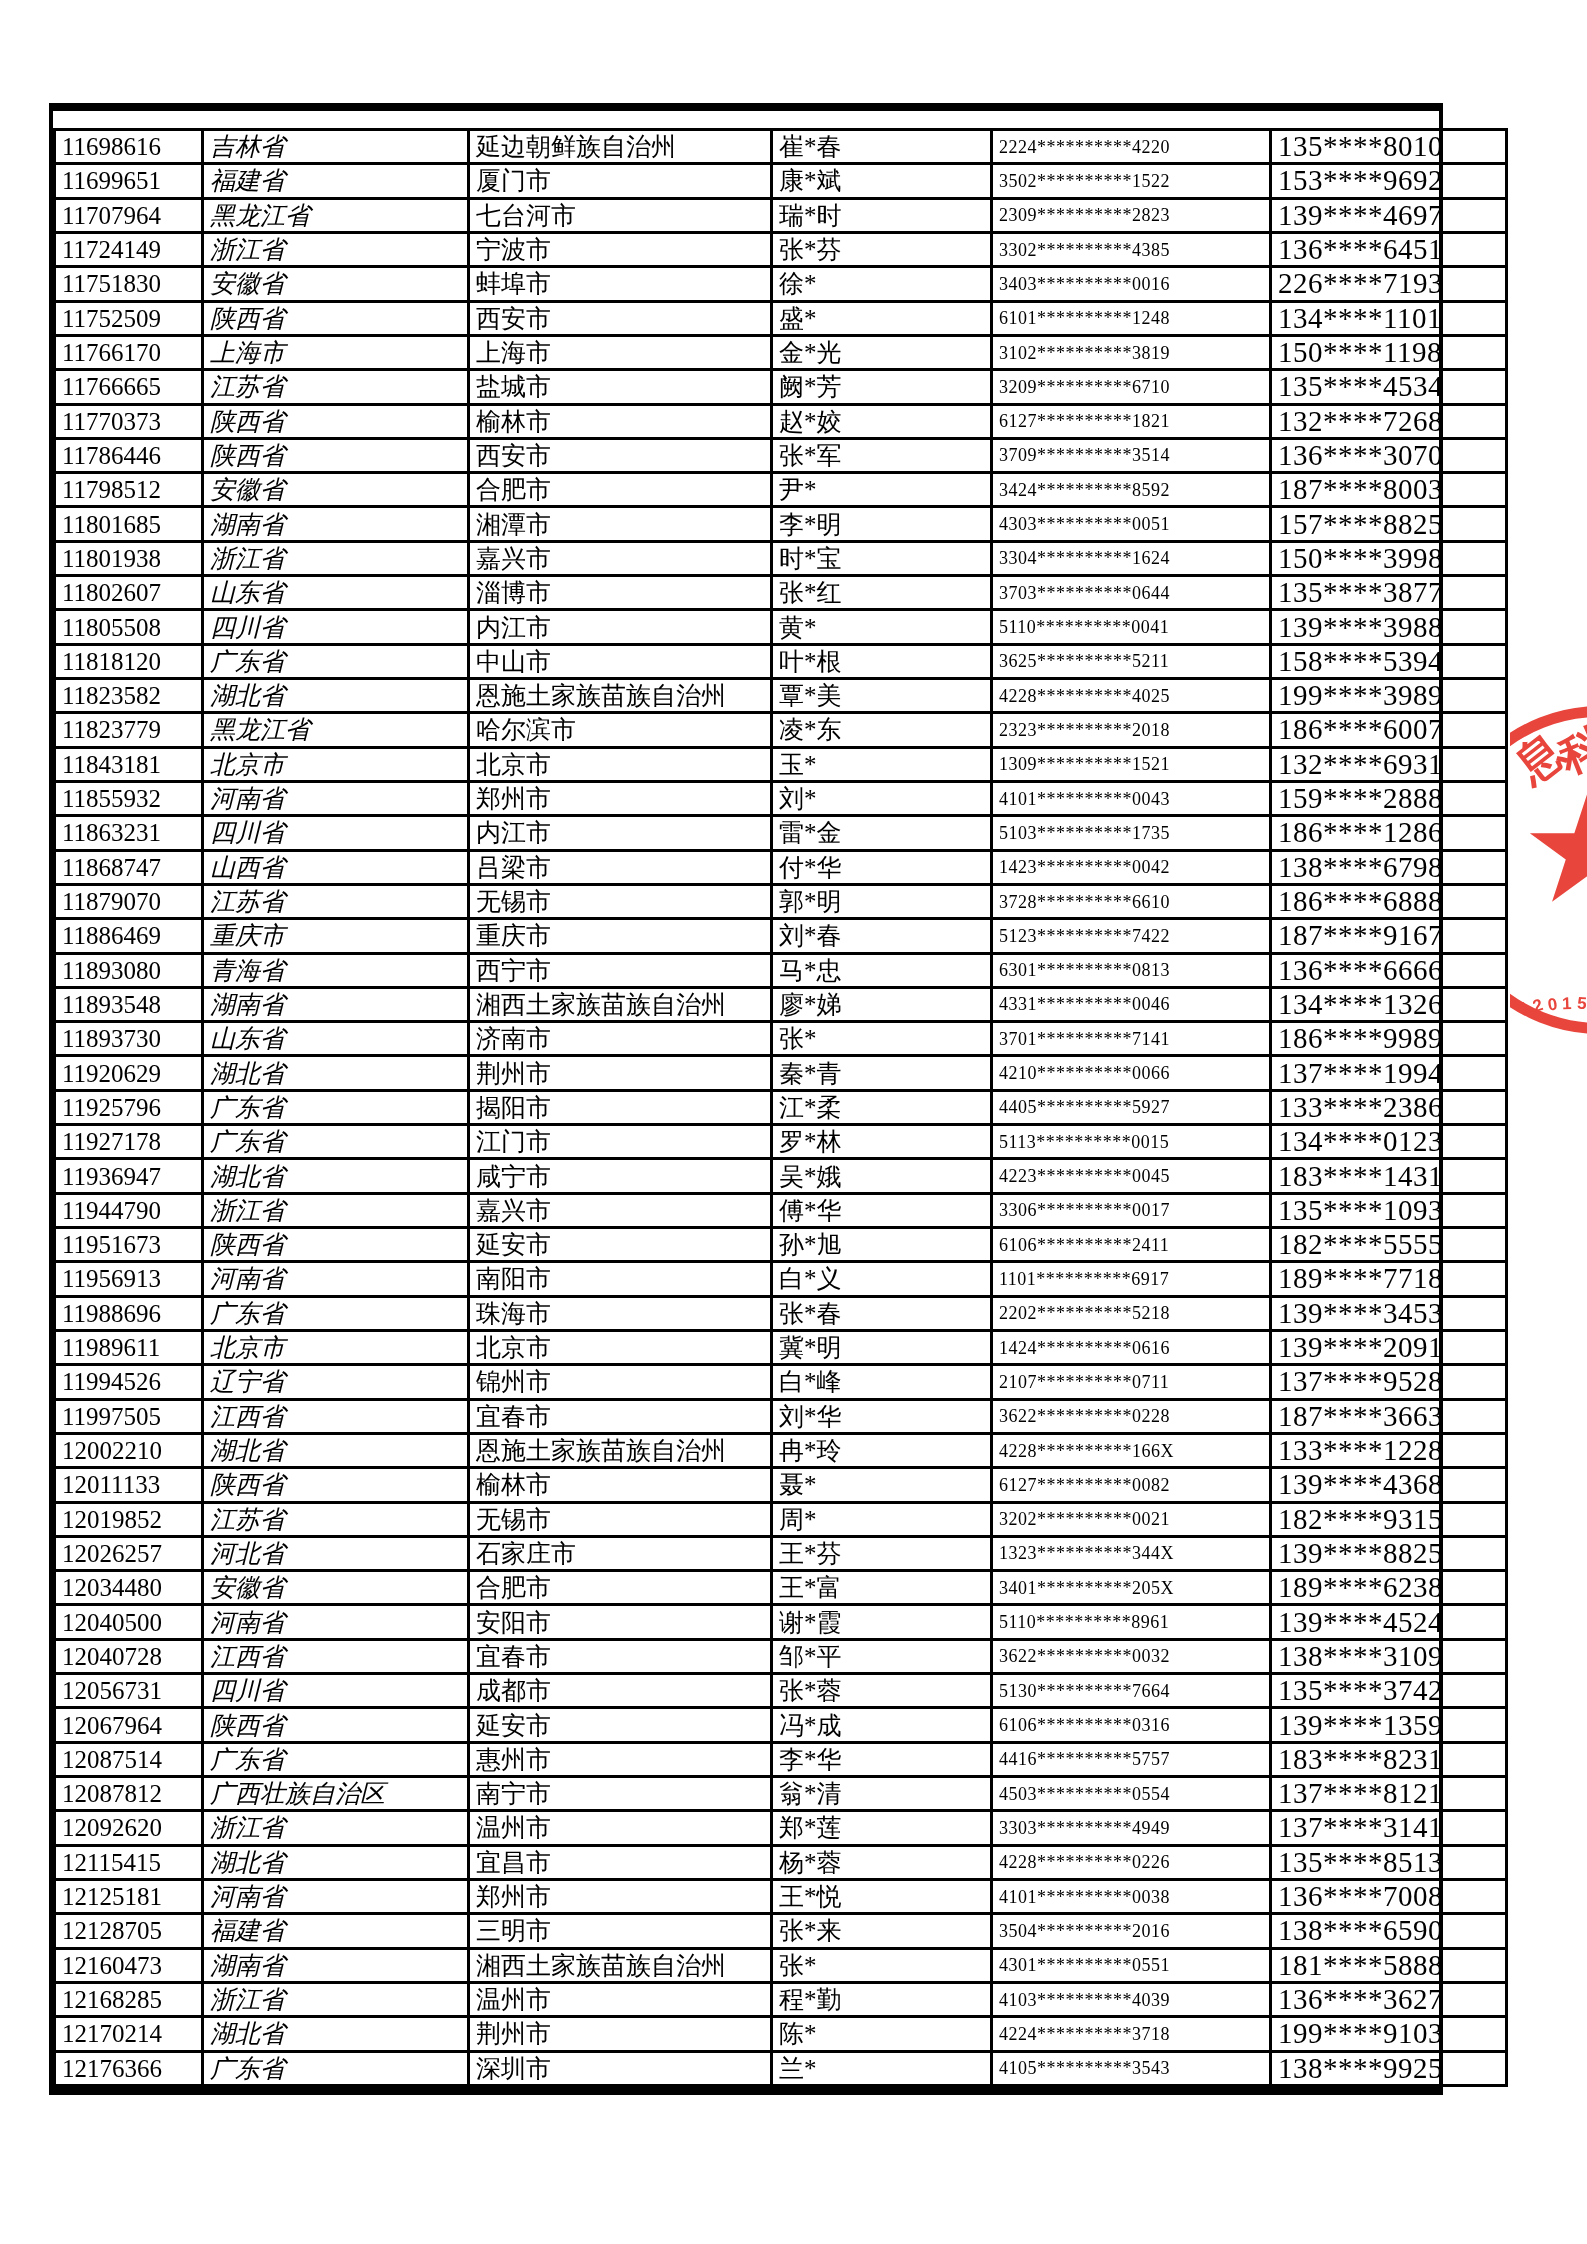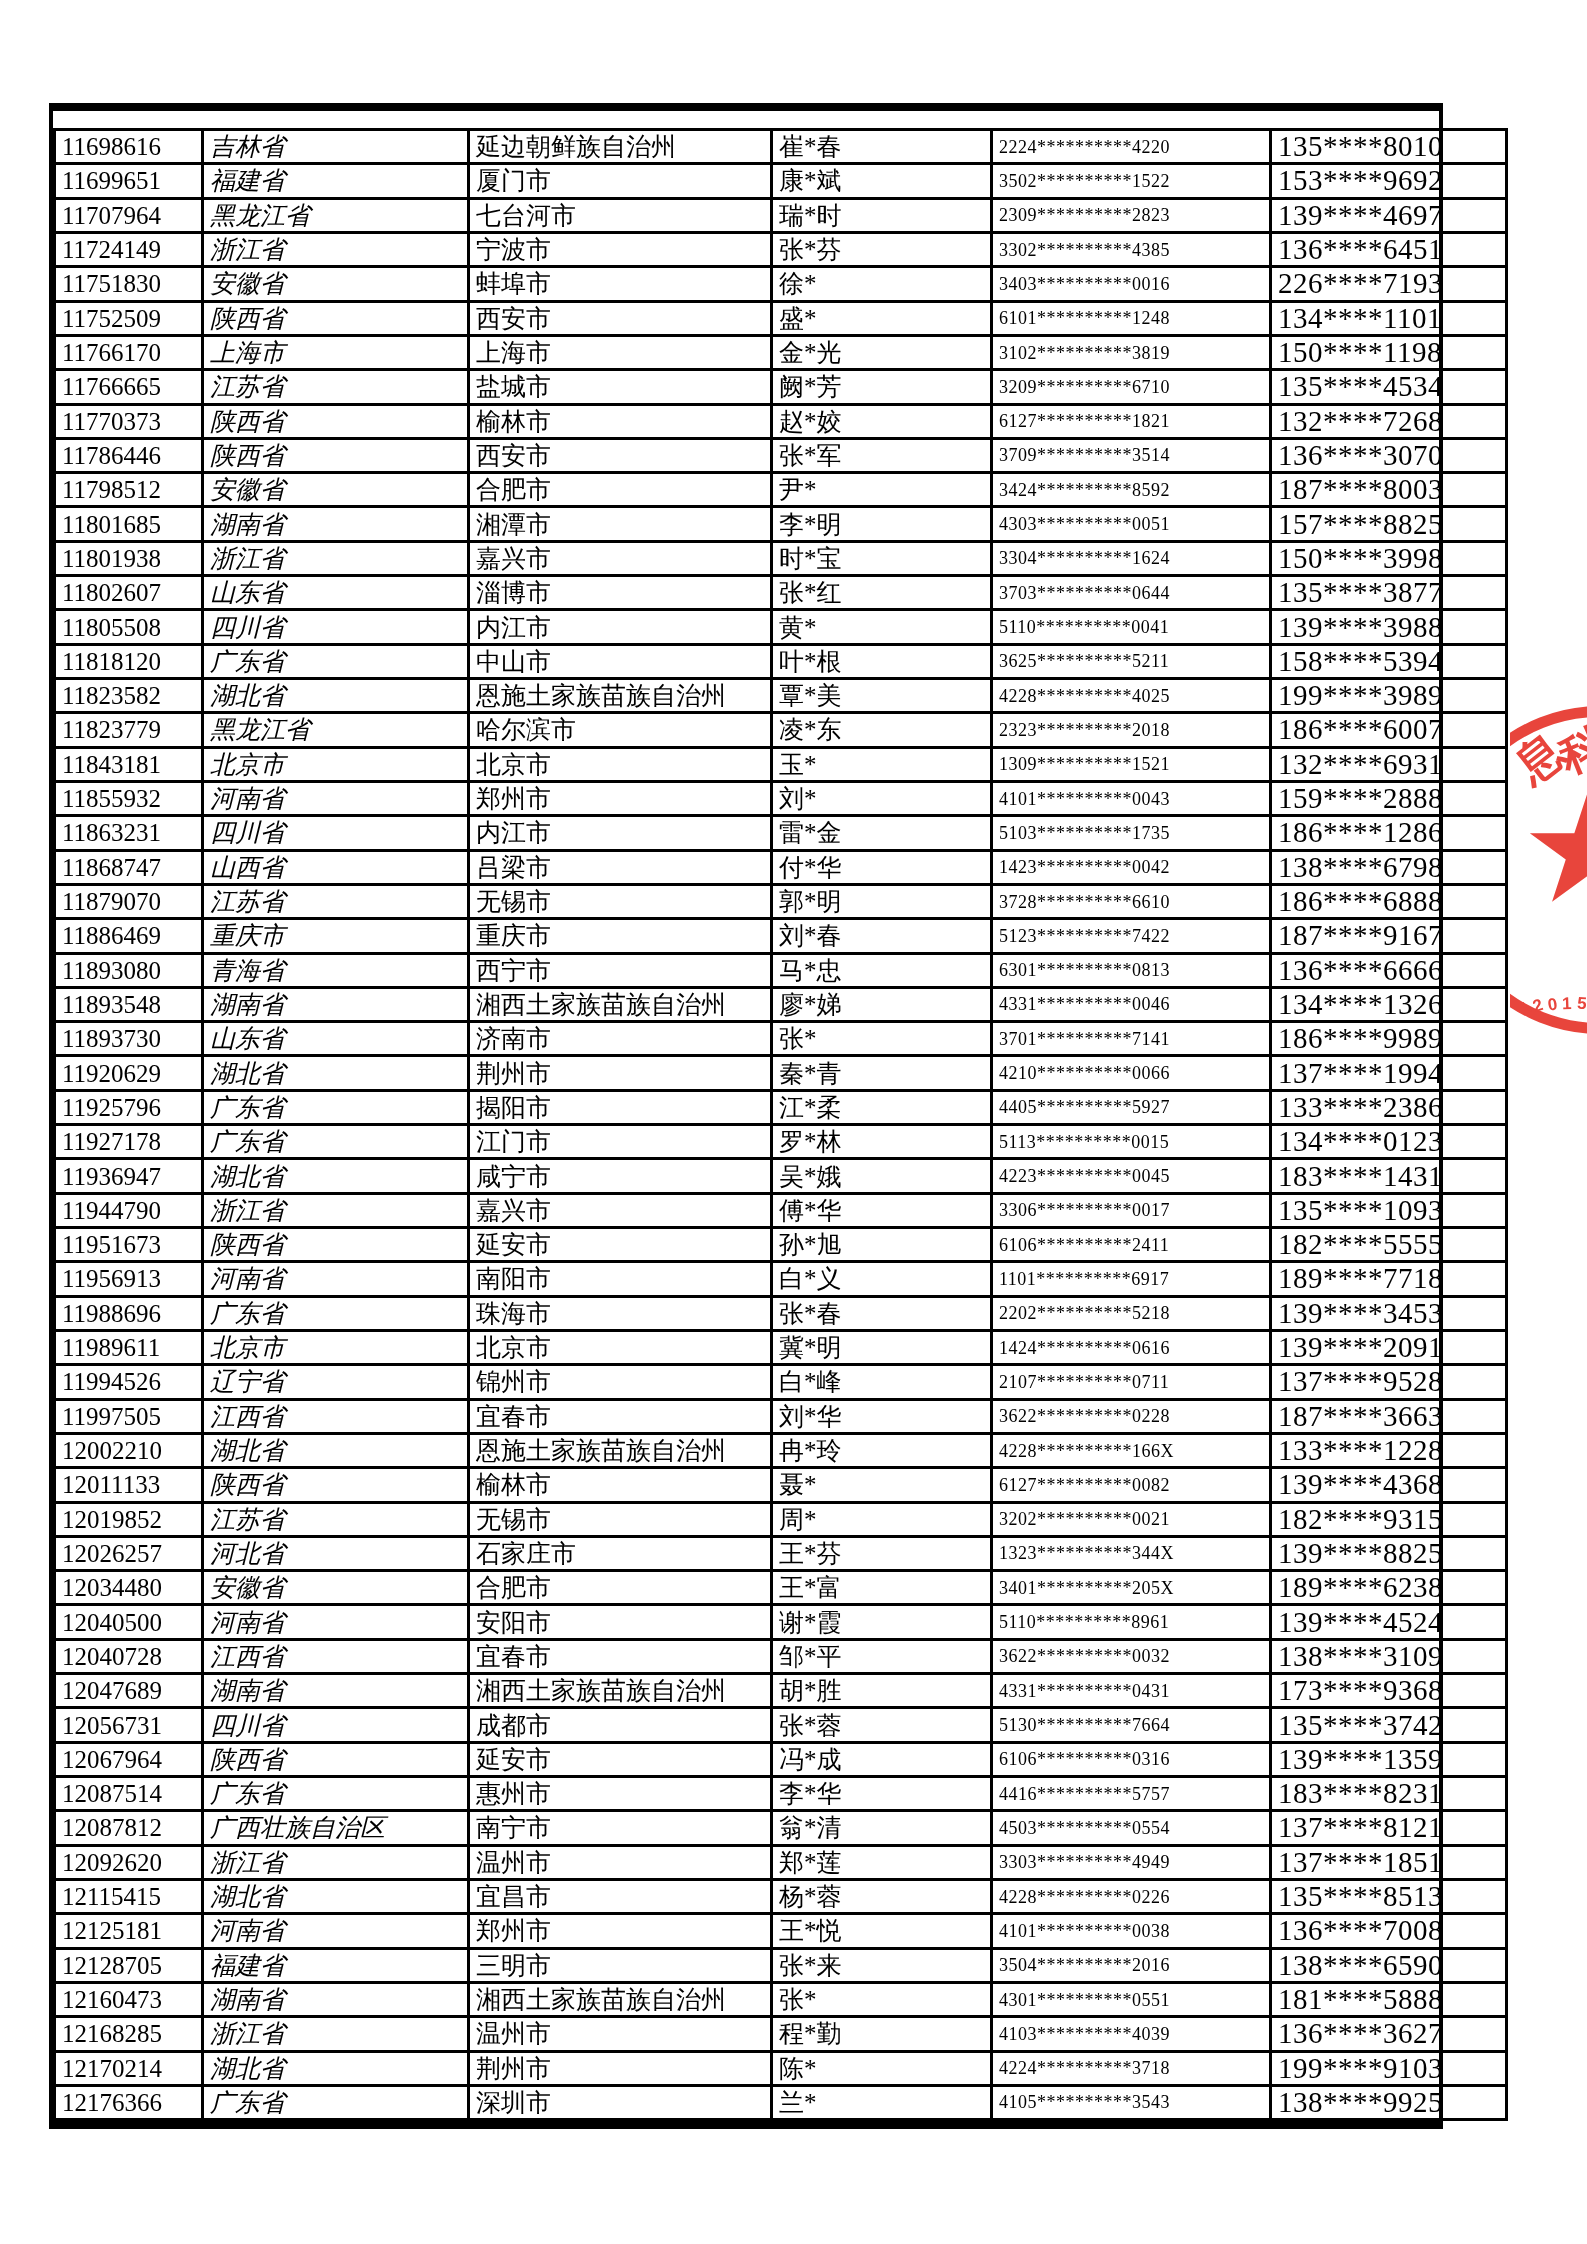--- a/index.html
+++ b/index.html
@@ -474,28 +474,20 @@
           </tr>
           <tr>
             <td class="c0">12040728</td>
             <td class="c1">江西省</td>
             <td class="c2">宜春市</td>
             <td class="c3">邹*平</td>
             <td class="c4">3622**********0032</td>
             <td class="c5">138****3109</td>
           </tr>
           <tr>
-            <td class="c0">12047689</td>
-            <td class="c1">湖南省</td>
-            <td class="c2">湘西土家族苗族自治州</td>
-            <td class="c3">胡*胜</td>
-            <td class="c4">4331**********0431</td>
-            <td class="c5">173****9368</td>
-          </tr>
-          <tr>
             <td class="c0">12056731</td>
             <td class="c1">四川省</td>
             <td class="c2">成都市</td>
             <td class="c3">张*蓉</td>
             <td class="c4">5130**********7664</td>
             <td class="c5">135****3742</td>
           </tr>
           <tr>
             <td class="c0">12067964</td>
             <td class="c1">陕西省</td>
@@ -519,21 +511,21 @@
             <td class="c3">翁*清</td>
             <td class="c4">4503**********0554</td>
             <td class="c5">137****8121</td>
           </tr>
           <tr>
             <td class="c0">12092620</td>
             <td class="c1">浙江省</td>
             <td class="c2">温州市</td>
             <td class="c3">郑*莲</td>
             <td class="c4">3303**********4949</td>
-            <td class="c5">137****1851</td>
+            <td class="c5">137****3141</td>
           </tr>
           <tr>
             <td class="c0">12115415</td>
             <td class="c1">湖北省</td>
             <td class="c2">宜昌市</td>
             <td class="c3">杨*蓉</td>
             <td class="c4">4228**********0226</td>
             <td class="c5">135****8513</td>
           </tr>
           <tr>

